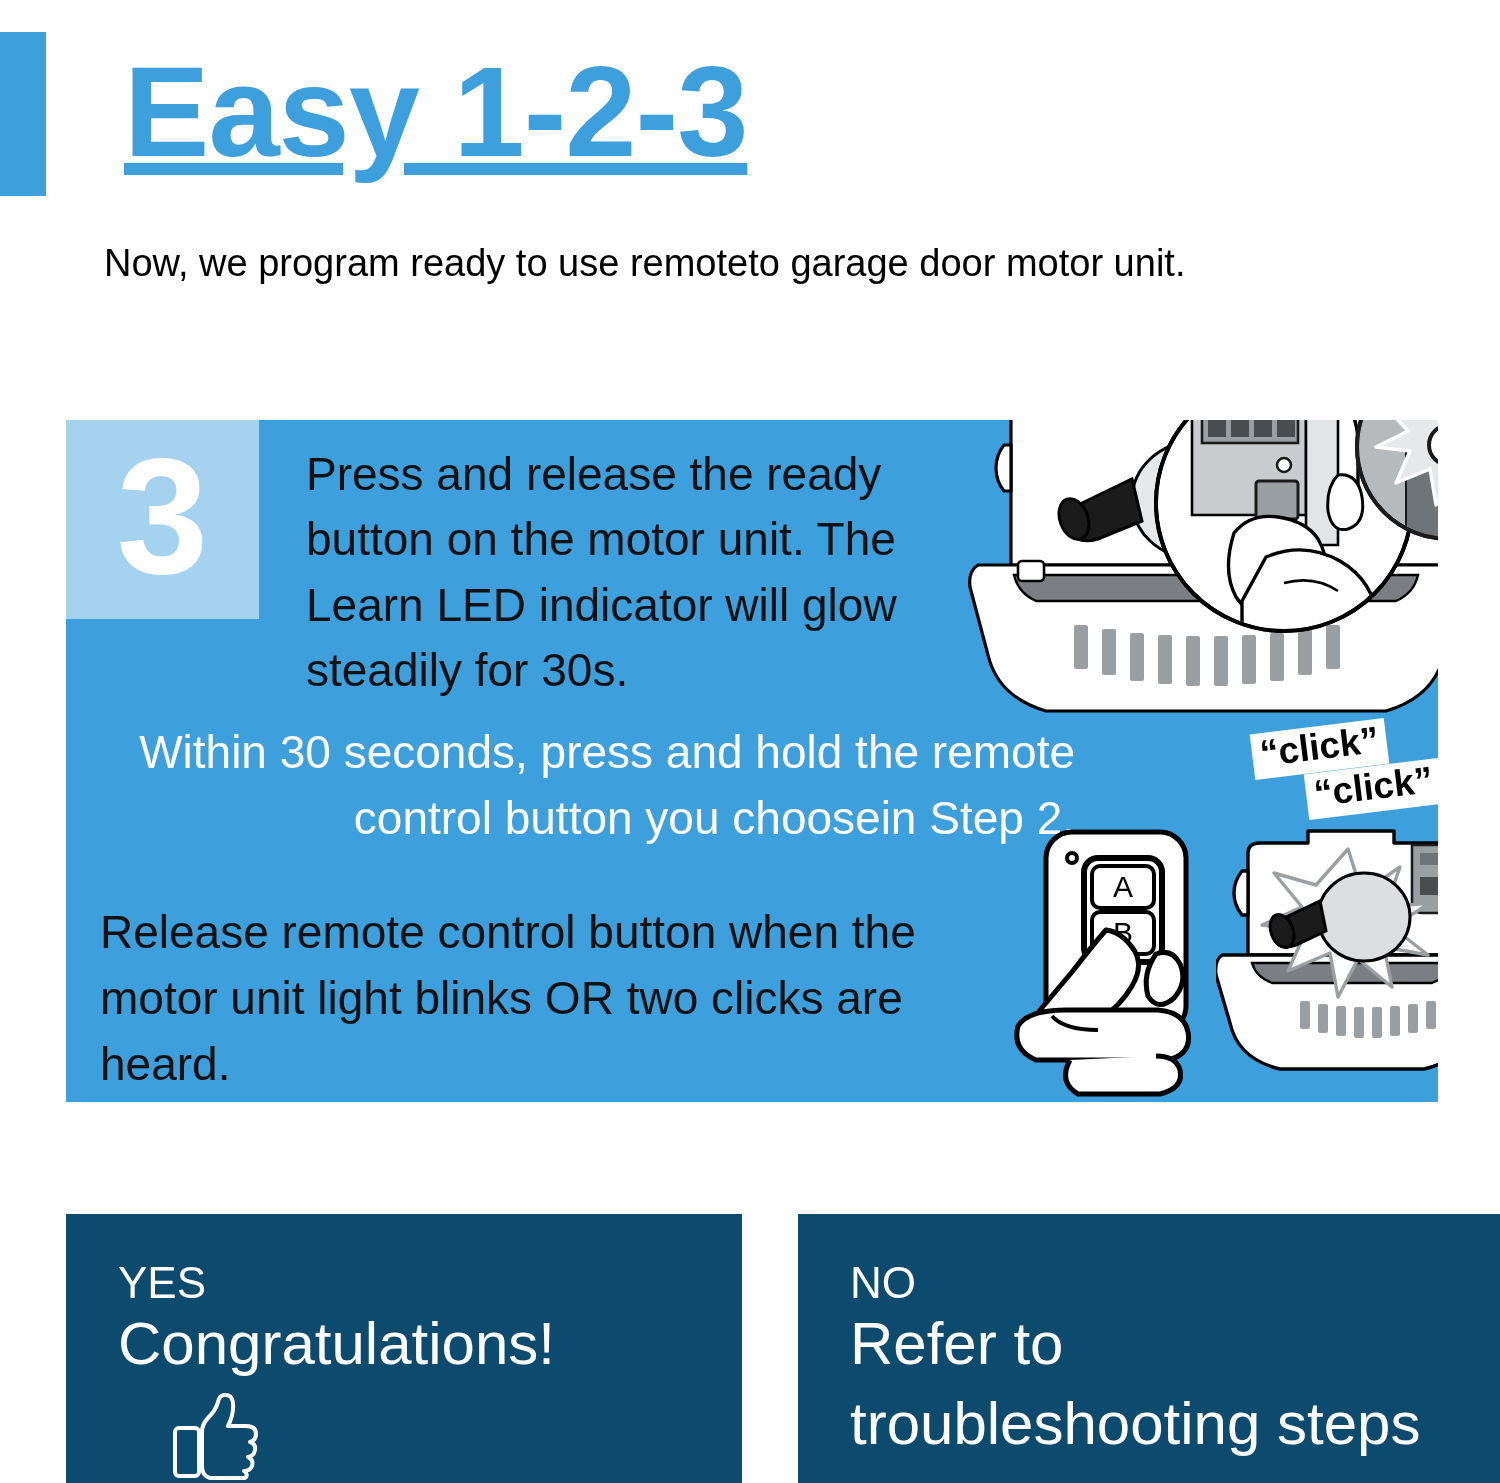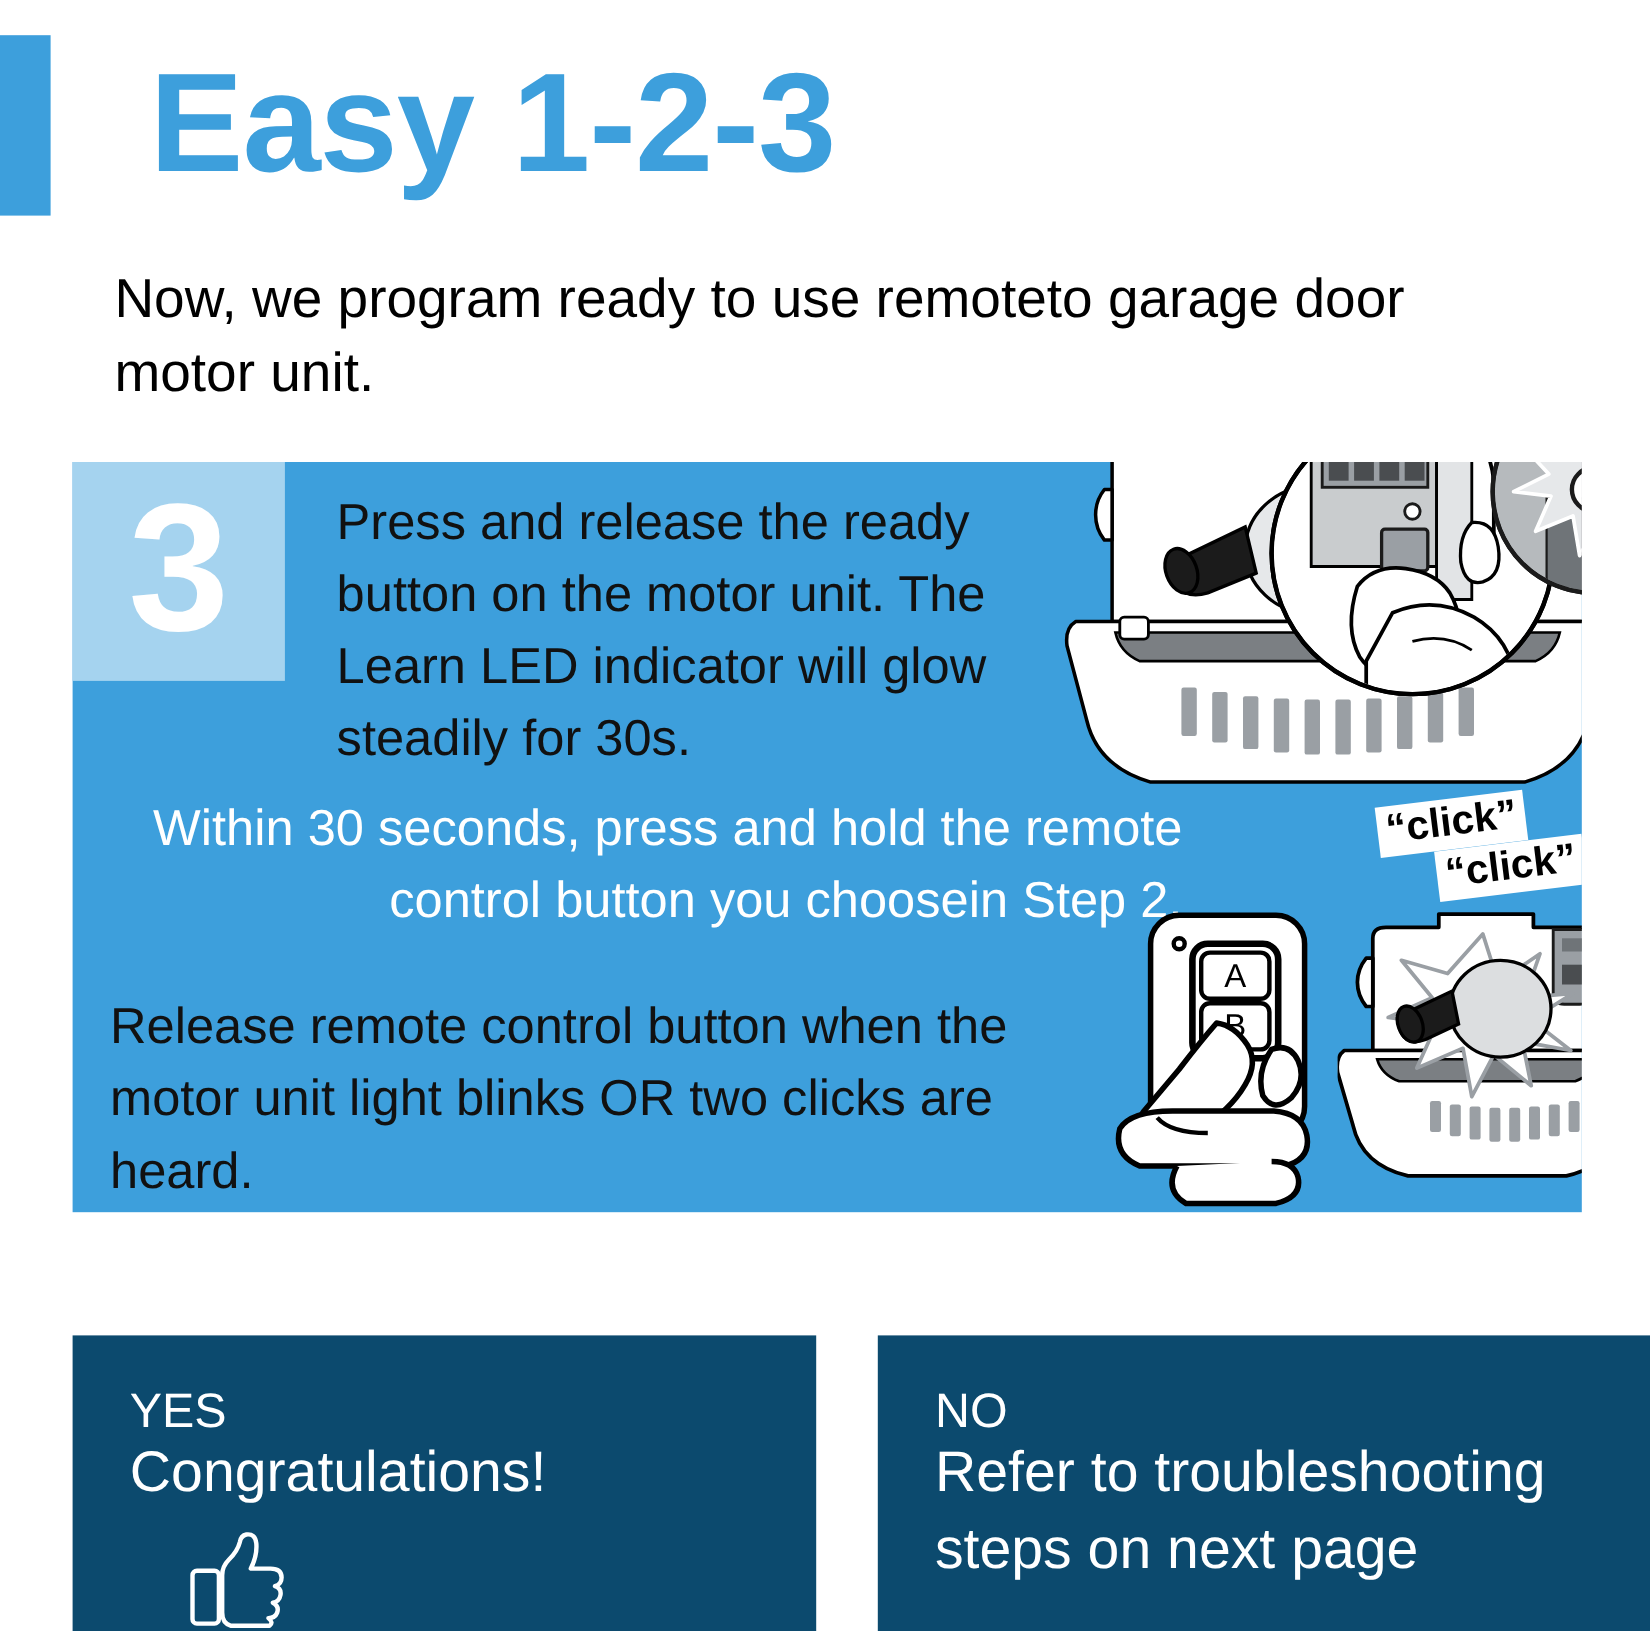--- a/index.html
+++ b/index.html
@@ -20,37 +20,38 @@
   #header-accent-bar {
     position: absolute;
     left: 0px;
     top: 32px;
     width: 46px;
     height: 164px;
     background: #3d9fdc;
   }
   #page-title {
     position: absolute;
-    left: 136px;
+    left: 124px;
     top: 38px;
     font-size: 128px;
     font-weight: bold;
     color: #3d9fdc;
     letter-spacing: -1px;
     line-height: 1.15;
     white-space: nowrap;
     font-stretch: condensed;
+    text-decoration: underline;
   }
 
   #intro-text {
     position: absolute;
     left: 104px;
     top: 238px;
     width: 1290px;
-    font-size: 50px;
+    font-size: 38px;
     line-height: 1.34;
     color: #000000;
     font-weight: 500;
   }
 
   
   #step-panel {
     position: absolute;
     left: 66px;
     top: 420px;
@@ -184,21 +185,21 @@
     top: 40px;
     font-size: 44px;
     line-height: 1.34;
     font-weight: 400;
     width: 600px;
   }
   .outcome-text {
     position: absolute;
     left: 52px;
     top: 90px;
-    font-size: 52px;
+    font-size: 60px;
     line-height: 1.34;
     font-weight: 400;
     width: 600px;
   }
   #thumb-up-icon {
     position: absolute;
     left: 106px;
     top: 178px;
     width: 90px;
     height: 88px;

